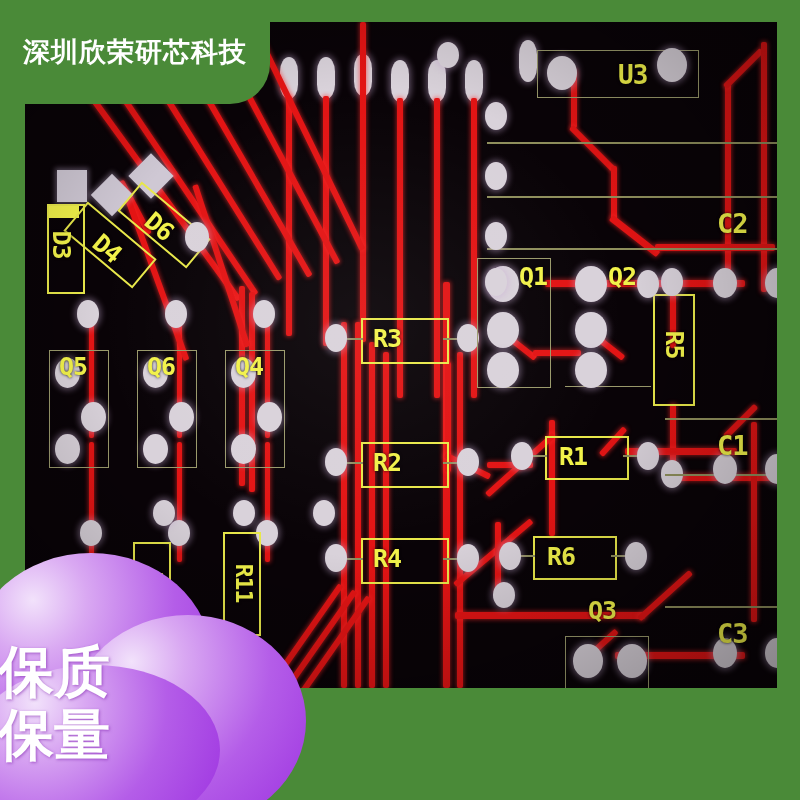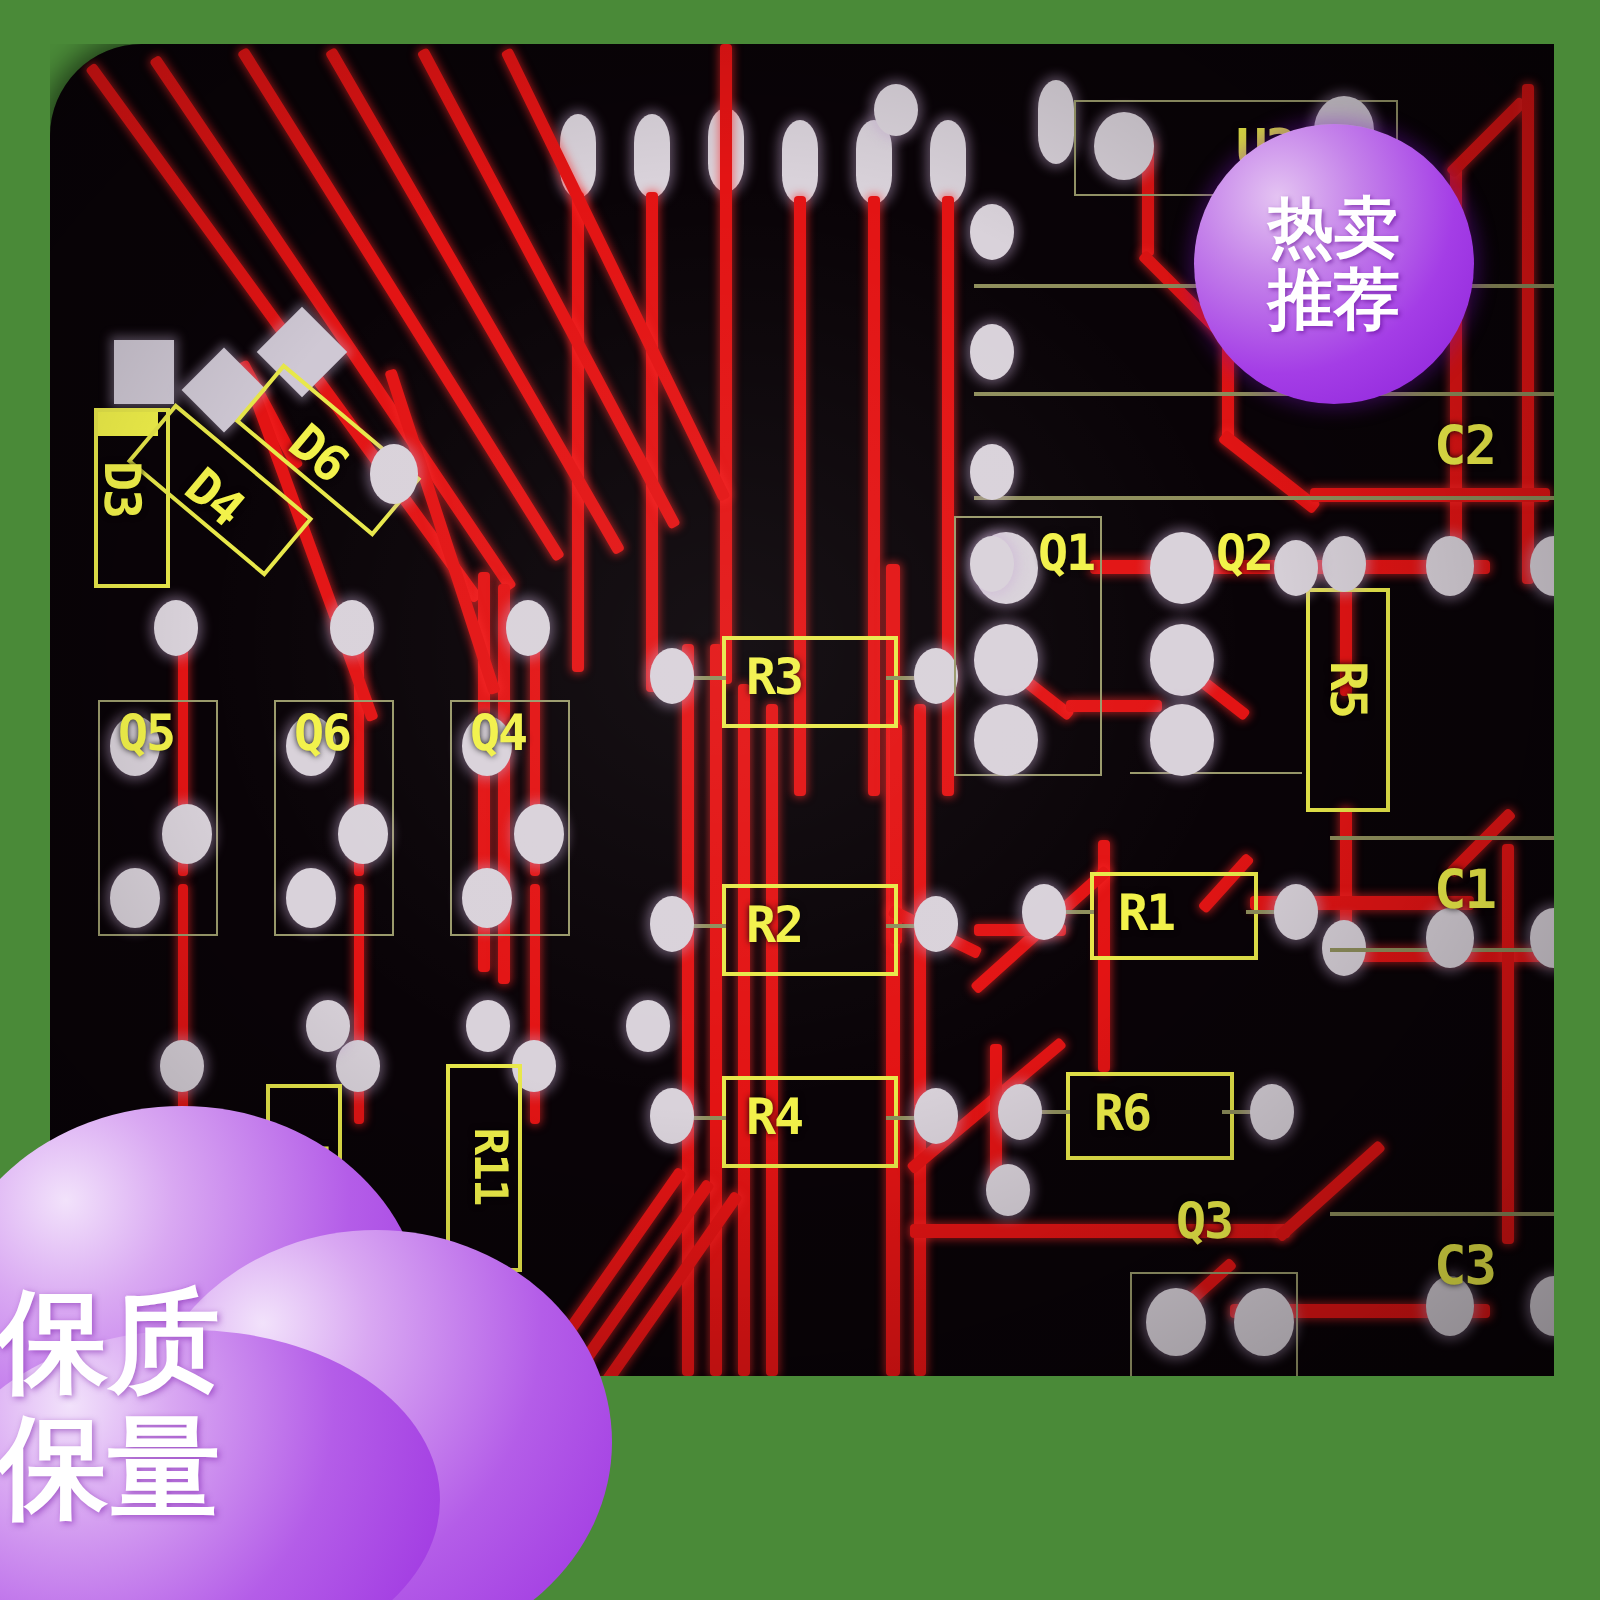--- a/index.html
+++ b/index.html
@@ -312,25 +312,24 @@
     <div class="ref" style="left:22px;top:208px;font-size:25px;transform:rotate(90deg);transform-origin:center;">D3</div>
     <div class="ref" style="left:68px;top:212px;font-size:25px;transform:rotate(40deg);transform-origin:center;">D4</div>
     <div class="ref" style="left:120px;top:190px;font-size:25px;transform:rotate(40deg);transform-origin:center;">D6</div>
   </div>
 
   <div id="top-band"></div>
   <div id="left-band"></div>
   <div id="right-band"></div>
   <div id="footer-band"></div>
 
-
-  <div id="hot-badge">
-    <span>热卖</span>
-    <span>推荐</span>
+  <div id="header-band">
+    <div class="t">深圳欣荣研芯科技</div>
   </div>
+
 
   <div id="quality-blob">
     <div class="blob" id="blob-a"></div>
     <div class="blob" id="blob-b"></div>
     <div class="blob" id="blob-c"></div>
     <div id="quality-text">
       <span>保质</span>
       <span>保量</span>
     </div>
   </div>

